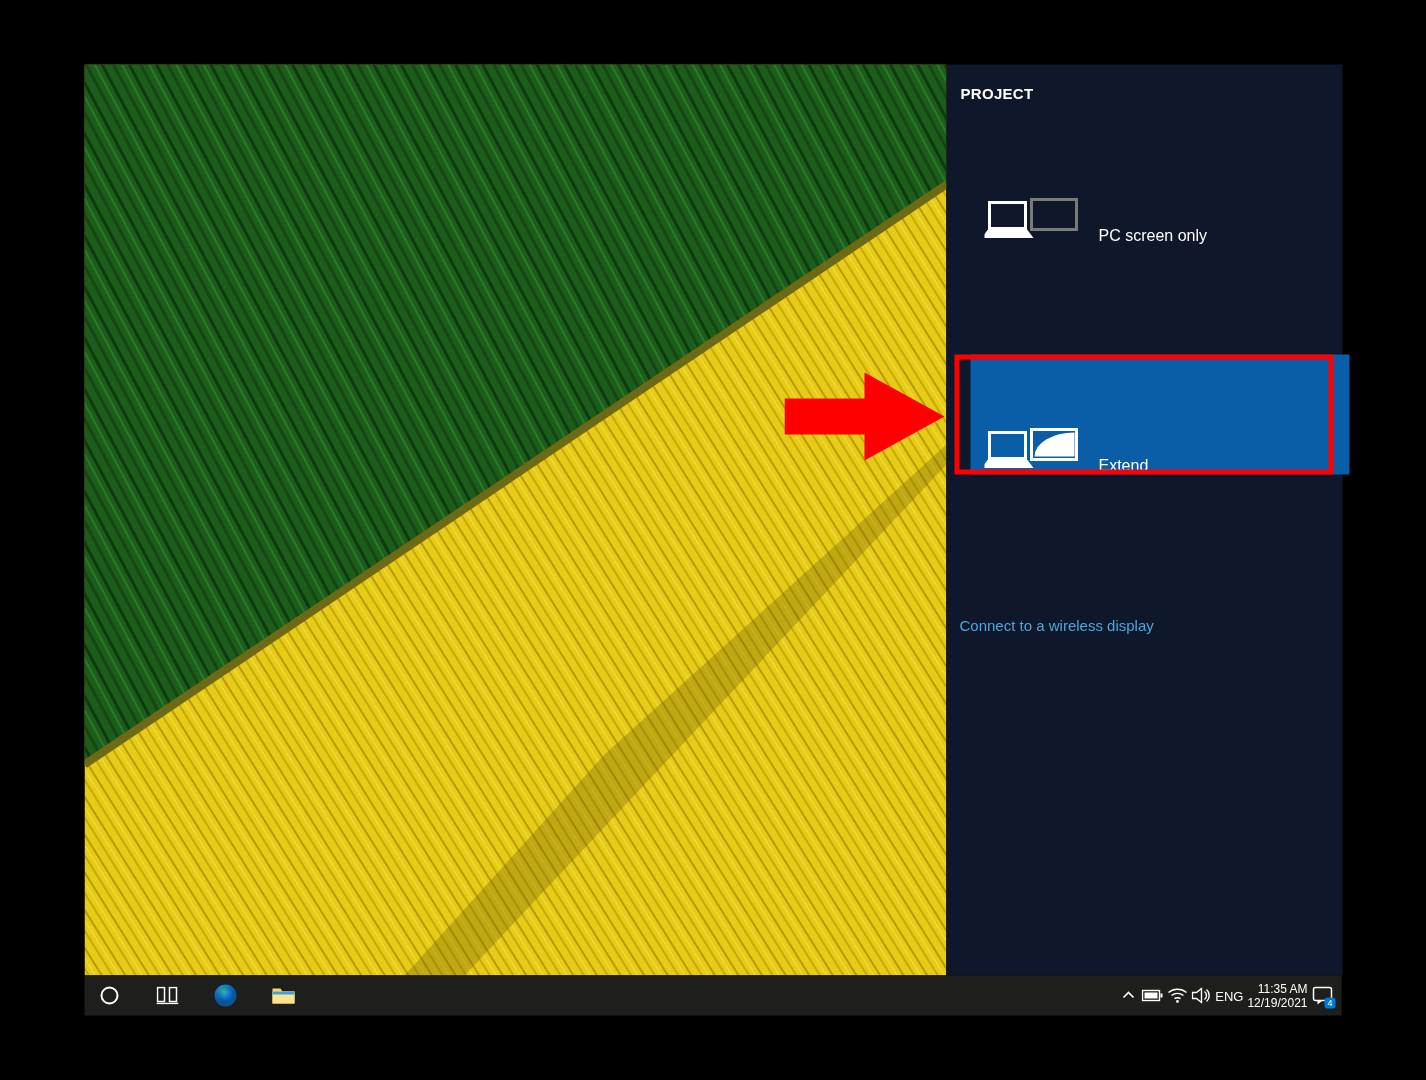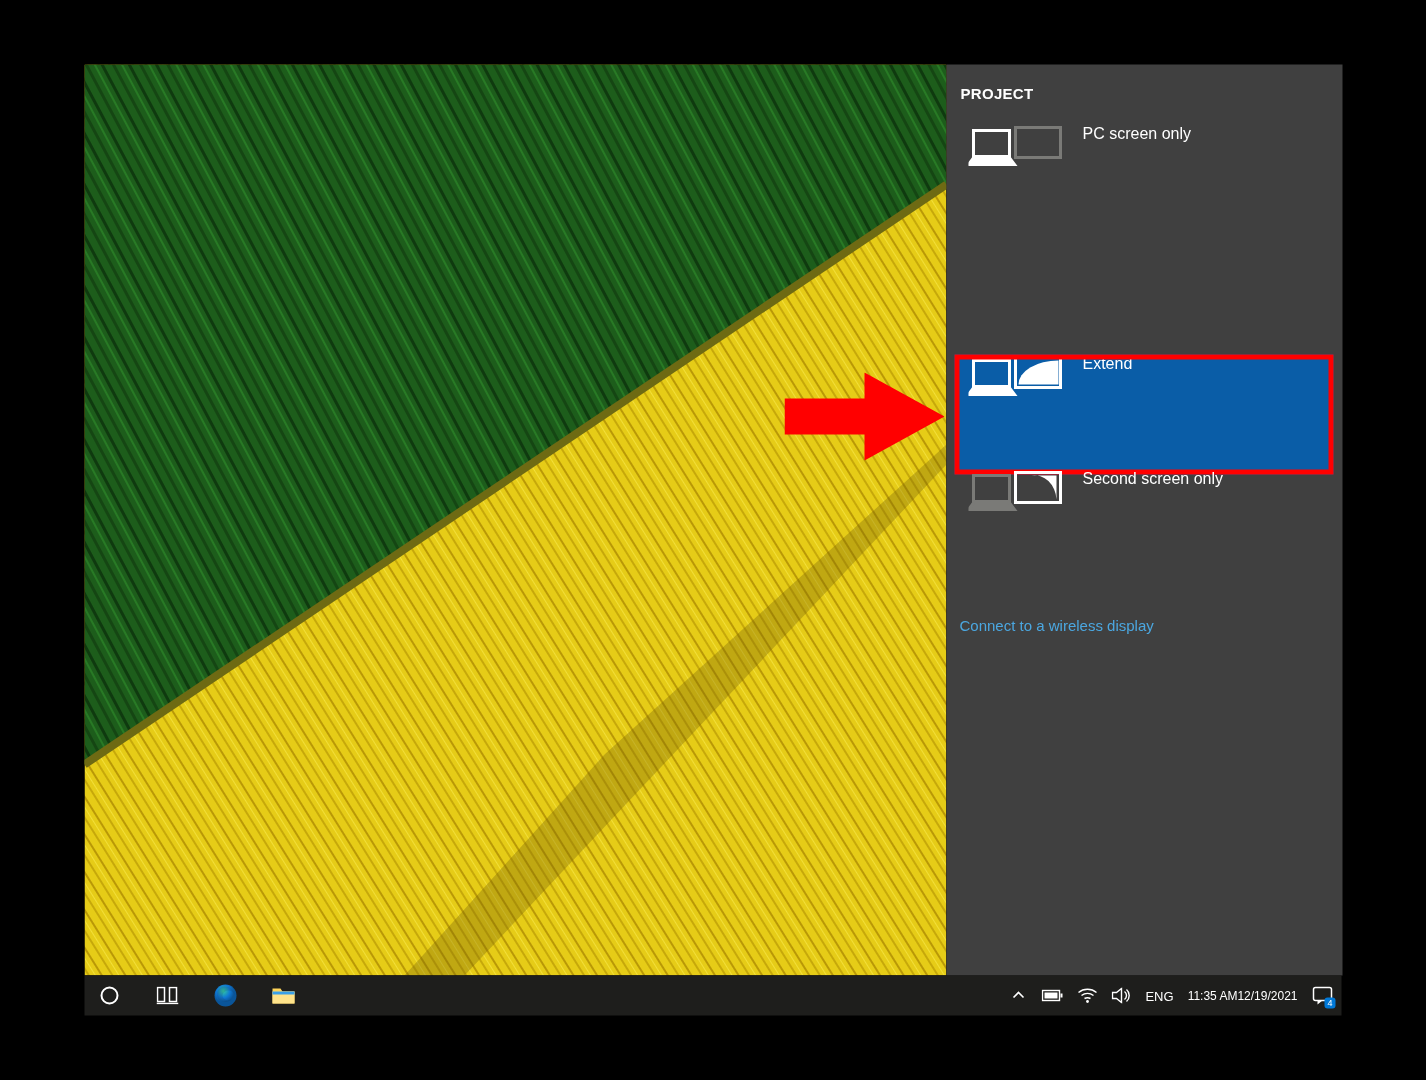--- a/index.html
+++ b/index.html
@@ -1,38 +1,38 @@
 <!DOCTYPE html>
 <html><head>
 <meta charset="utf-8">
 <style>
   html,body{margin:0;padding:0;height:100%;font-family:"Segoe UI",Tahoma,sans-serif;background:#000;overflow:hidden}
   #screen{position:relative;width:1257px;height:951px;left:50%;top:50%;transform:translate(-50%,-50%) scale(1);transform-origin:center center}
   
   #desktop{position:absolute;left:0;top:0;width:862px;height:911px;overflow:hidden}
   #deskbg{width:100%;height:100%;display:block}
   
-  #panel{position:absolute;left:862px;top:0;width:396px;height:911px;background:#404040;color:#fff}
+  #panel{position:absolute;left:862px;top:0;width:396px;height:911px;background:#0f172a;color:#fff}
   #panel-title{position:absolute;left:14px;top:20px;font-size:15px;font-weight:600;letter-spacing:.3px}
   .opt-wrap{position:absolute;left:8px;width:379px;height:120px}
-  .opt{position:absolute;left:0;top:0;width:100%;height:100%;display:flex;align-items:flex-start;gap:18px;padding-left:14px;box-sizing:border-box}
+  .opt{position:absolute;left:16px;top:0;width:100%;height:100%;display:flex;align-items:flex-end;gap:18px;padding-left:14px;box-sizing:border-box}
   .opt.sel{background:#0a5da7}
   .hl{position:absolute;left:0;top:0;width:100%;height:100%;border:5px solid #ff0000;box-sizing:border-box;pointer-events:none}
   .opt-label{font-size:16px;color:#fff}
   .opt .ico{width:96px;height:48px}
   #link-wd{position:absolute;left:13px;top:552px;color:#4ba7e0;font-size:15px;cursor:pointer}
   
   #arrow{position:absolute;left:700px;top:308px;width:160px;height:88px;pointer-events:none}
   
   #taskbar{position:absolute;left:0;top:911px;width:1257px;height:40px;background:#1e1e1c;color:#fff;display:flex;align-items:center}
   .tb-left{display:flex;align-items:center;gap:28px;padding-left:10px}
   .tb-btn{display:flex;align-items:center;justify-content:center;width:30px;height:30px;color:#fff;font-size:18px}
-  .tb-right{margin-left:auto;display:flex;align-items:center;gap:14px;padding-right:8px;font-size:13px}
+  .tb-right{margin-left:auto;display:flex;align-items:center;gap:4px;padding-right:8px;font-size:13px}
   .tb-lang{font-size:13px}
-  .tb-clock{display:flex;flex-direction:row;align-items:flex-end;line-height:14px;font-size:12px}
+  .tb-clock{display:flex;flex-direction:column;align-items:flex-end;line-height:14px;font-size:12px}
   .tb-act{position:relative;width:22px;height:22px}
   .tb-act svg{width:22px;height:22px}
   .tb-badge{position:absolute;right:-2px;bottom:-2px;background:#0078d7;color:#fff;font-size:9px;border-radius:3px;padding:0 3px;line-height:11px}
 </style>
 </head>
 <body>
 
 <div id="screen">
 
   <div id="desktop">
@@ -83,33 +83,20 @@
             <path d="M0 40 L6 32 L40 32 L46 40 Z" fill="#ffffff"></path>
             <rect x="47" y="3" width="45" height="30"></rect>
           </g>
           <path d="M50 30 A40 24 0 0 1 90 6 L90 30 Z" fill="#ffffff"></path>
         </svg>
         <div class="opt-label">Extend</div>
       </div>
       <div class="hl"></div>
     </div>
 
-    <div class="opt-wrap" style="top:405px">
-      <div class="opt">
-        <svg class="ico" viewBox="0 0 96 48">
-          <g stroke="#7a7a77" stroke-width="3" fill="none">
-            <rect x="5" y="6" width="36" height="26"></rect>
-            <path d="M0 40 L6 32 L40 32 L46 40 Z" fill="#7a7a77"></path>
-          </g>
-          <rect x="47" y="3" width="45" height="30" fill="none" stroke="#ffffff" stroke-width="3"></rect>
-          <path d="M63 6 A22 26 0 0 1 88 30 L88 6 Z" fill="#ffffff"></path>
-        </svg>
-        <div class="opt-label">Second screen only</div>
-      </div>
-    </div>
 
     <div id="link-wd">Connect to a wireless display</div>
   </div>
 
   <svg id="arrow" viewBox="0 0 160 88">
     <polygon points="0,26 80,26 80,0 160,44 80,88 80,62 0,62" fill="#ff0000"></polygon>
   </svg>
 
   <div id="taskbar">
     <div class="tb-left">

